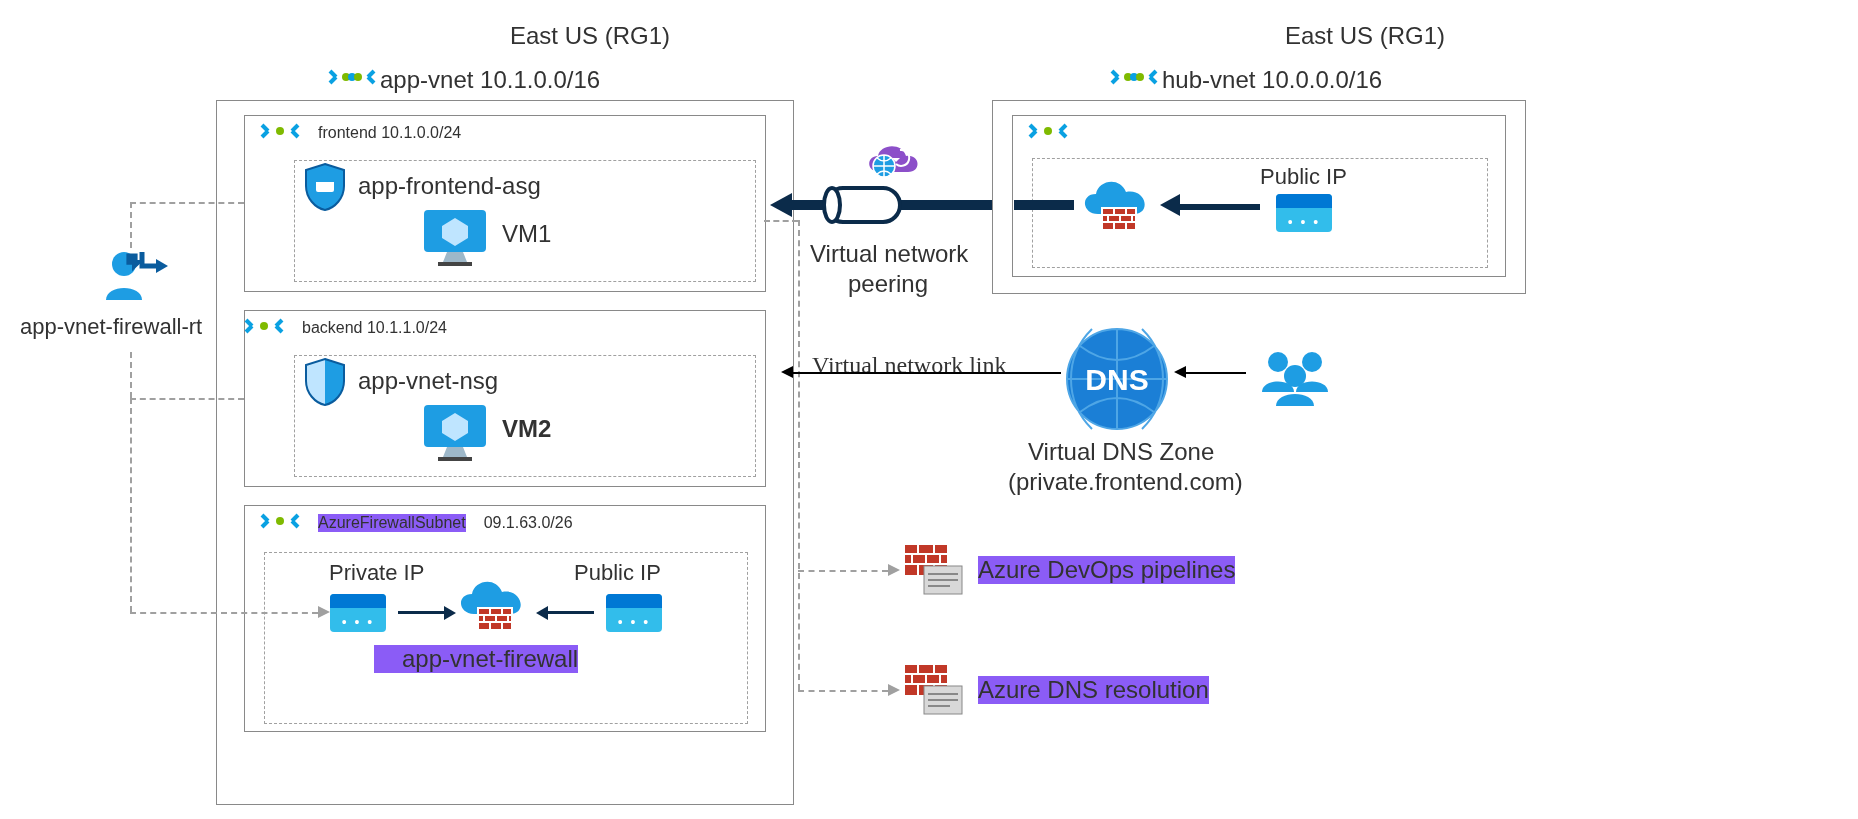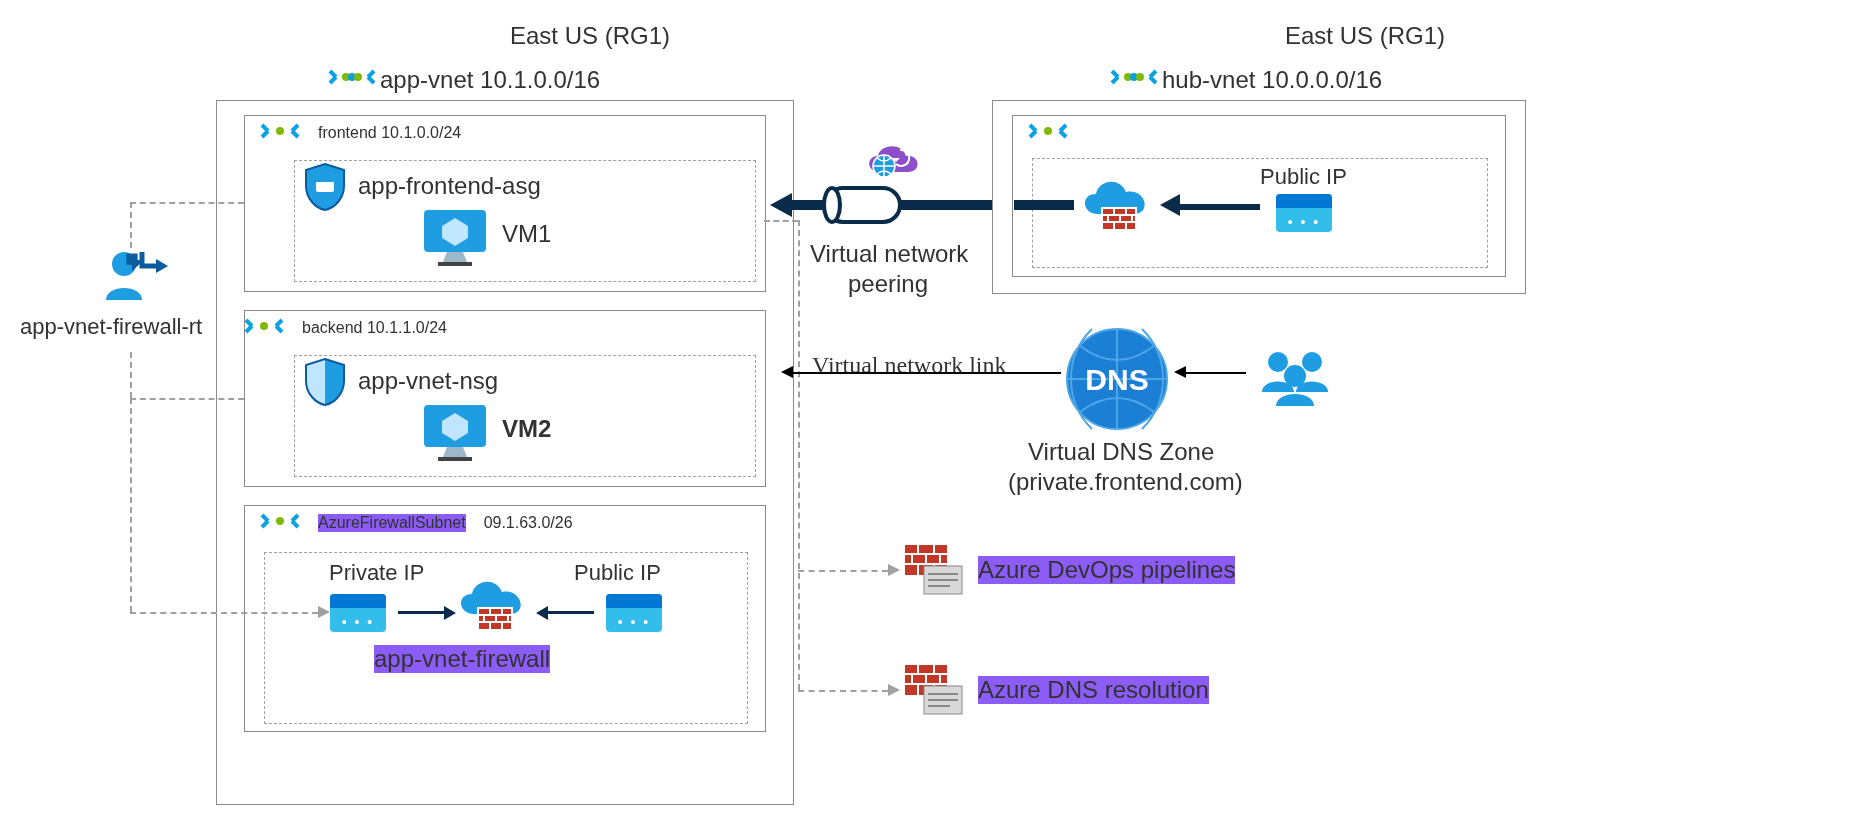--- a/index.html
+++ b/index.html
@@ -256,21 +256,21 @@
       <line x1="40" y1="52" x2="40" y2="60" stroke="#fff" stroke-width="2"></line>
       <line x1="52" y1="52" x2="52" y2="60" stroke="#fff" stroke-width="2"></line>
     </svg>
 </span>
 
 <div class="arrow-line" style="left:398px; top:611px; width:46px; height:3px;"></div>
 <div class="arrow-head-right-sm" style="left:444px; top:606px;"></div>
 <div class="arrow-line" style="left:548px; top:611px; width:46px; height:3px;"></div>
 <div class="arrow-head-left-sm" style="left:536px; top:606px;"></div>
 
-<div class="label hl" style="left:374px; top:645px;">app-vnet-firewall</div>
+<div class="label hl" style="left:374px; top:645px;padding-left:28px;">app-vnet-firewall</div>
 
 <span style="position:absolute; left:102px; top:248px;">
   <svg width="54" height="60" viewBox="0 0 54 60">
       <circle cx="22" cy="16" r="12" fill="#1e9de3"></circle>
       <path d="M4 52 C4 36 40 36 40 52 Z" fill="#1e9de3"></path>
       <path d="M38 12 h14 v8 l8 0 -15 14 0 -8 h-7 z" fill="#0a5c9e" transform="translate(-6,-4) scale(0.8)"></path>
     </svg>
 </span>
 <svg style="position:absolute; left:138px; top:248px;" width="36" height="32">
     <path d="M4 4 v14 h14" stroke="#0a5c9e" stroke-width="5" fill="none"></path>

